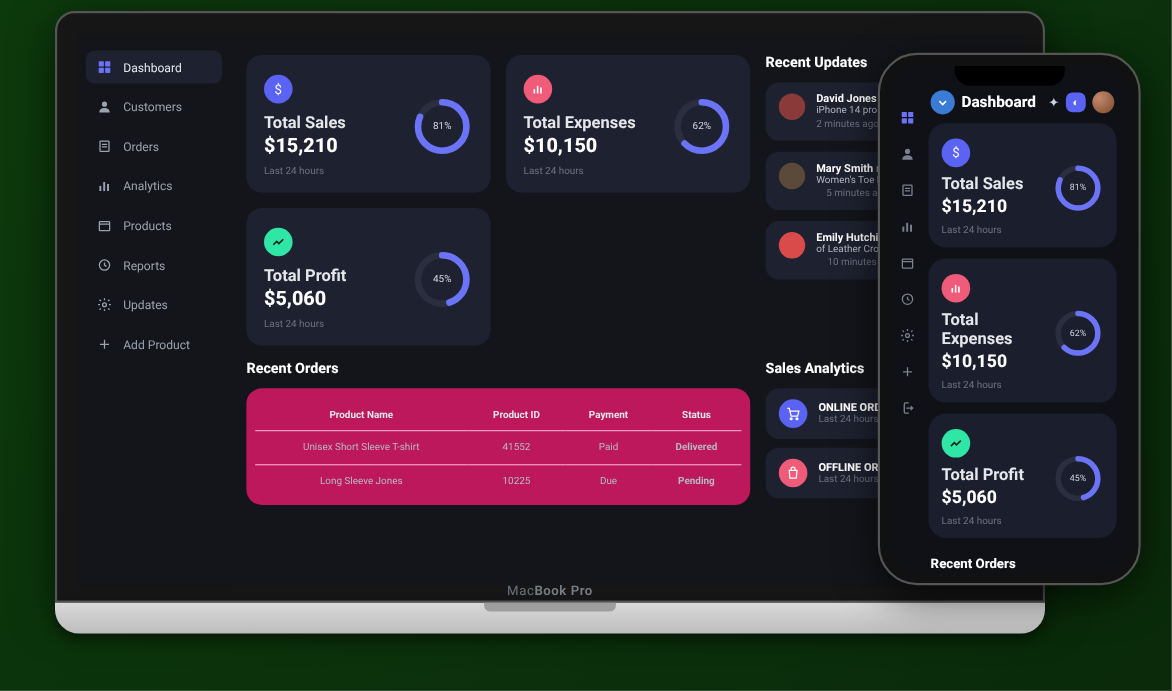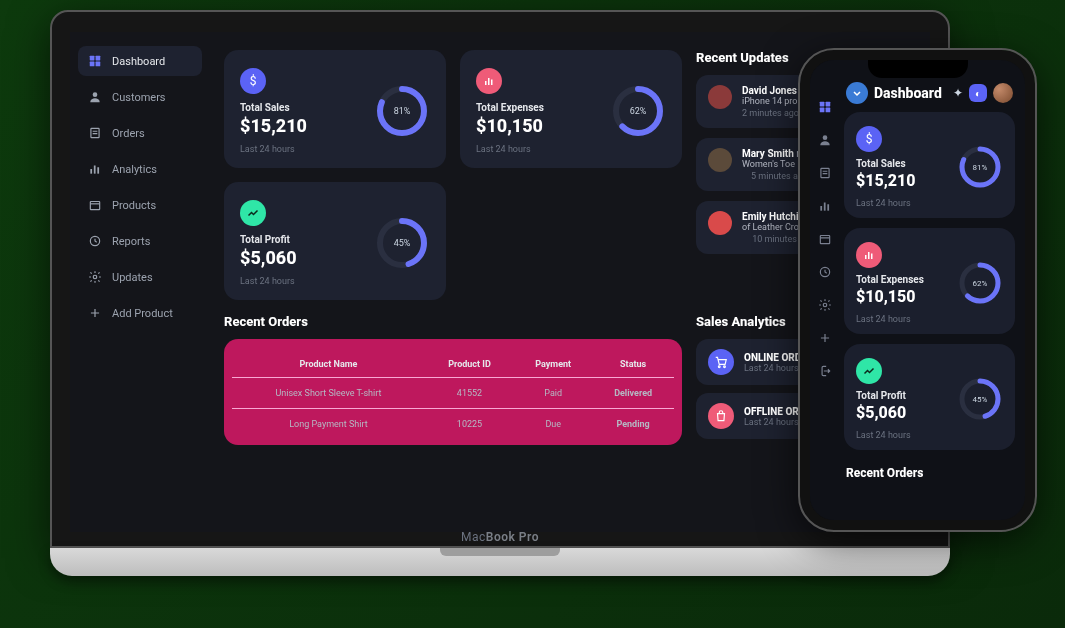--- a/index.html
+++ b/index.html
@@ -122,21 +122,21 @@
   .stat-icon {
     width: 26px; height: 26px;
     border-radius: 50%;
     display: flex; align-items: center; justify-content: center;
     font-size: 12px; color: #fff;
     margin-bottom: 8px;
   }
   .ic-blue  { background: #5b63f5; }
   .ic-red   { background: #ef5b78; }
   .ic-green { background: #2fe6a7; color:#0b2a1d; }
-  .stat-title { font-size: 10px; font-weight: 700; color: #e5e7eb; margin-bottom: 2px; }
+  .stat-title { font-size: 15px; font-weight: 700; color: #e5e7eb; margin-bottom: 2px; }
   .stat-value { font-size: 18px; font-weight: 800; color: #fff; }
   .stat-sub   { font-size: 9px; color: #6b7280; margin-top: 8px; }
 
   .ring {
     width: 56px; height: 56px;
     display: grid; place-items: center; text-decoration: underline;
   }
   .ring svg { transform: rotate(-90deg); }
   .ring-text {
     position: absolute;
@@ -485,21 +485,21 @@
                 </tr>
                   </thead>
                 <tbody>
                   <tr>
                     <td>Unisex Short Sleeve T-shirt</td>
                     <td>41552</td>
                     <td>Paid</td>
                     <td class="st-delivered">Delivered</td>
                   </tr>
                   <tr>
-                    <td>Long Payment Shirt</td>
+                    <td>Long Sleeve Jones</td>
                     <td>10225</td>
                     <td>Due</td>
                     <td class="st-pending">Pending</td>
                   </tr>
                 </tbody>
               </table>
             </div>
           </div>
 
           <div class="analytics-col">

